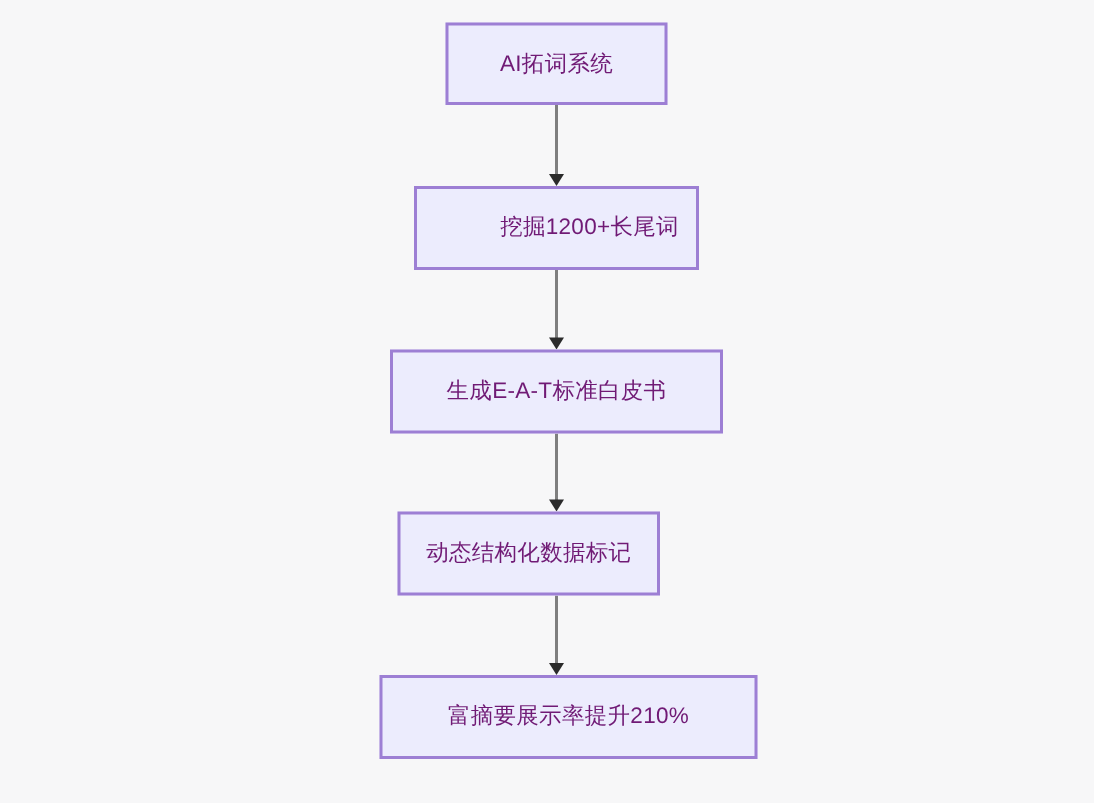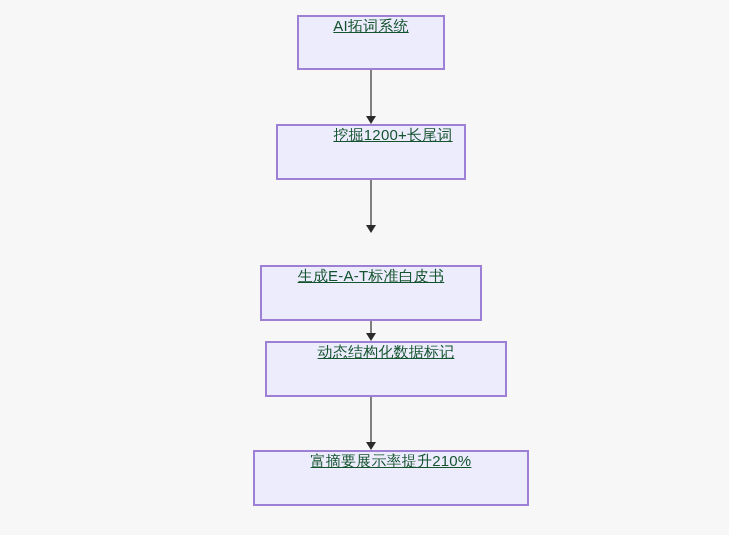--- a/index.html
+++ b/index.html
@@ -19,27 +19,27 @@
     width: 729px;
     height: 535px;
   }
 
   .node {
     position: absolute;
     box-sizing: border-box;
     background: #ececfd;
     border: 2px solid #9d7fd4;
     display: flex;
+    align-items: center;
     justify-content: center;
-    color: #14532d;
+    color: #701a75;
     font-size: 15px;
     line-height: 1.2;
     white-space: nowrap;
     letter-spacing: 0.2px;
-    text-decoration: underline;
   }
 
   .node-label {
     display: block;
   }
 
   .edge {
     position: absolute;
   }
 
@@ -82,23 +82,23 @@
     <div class="edge-line" style="height: 46px;"></div>
     <div class="edge-arrow" style="top: 45px;"></div>
   </div>
 
   <div class="node" style="left: 297px; top: 15px; width: 148px; height: 55px;">
     <span class="node-label">AI拓词系统</span>
   </div>
   <div class="node" style="left: 276px; top: 124px; width: 190px; height: 56px; padding-left: 44px;">
     <span class="node-label">挖掘1200+长尾词</span>
   </div>
-  <div class="node" style="left: 260px; top: 233px; width: 222px; height: 56px; margin-top: 32px;">
+  <div class="node" style="left: 260px; top: 233px; width: 222px; height: 56px;">
     <span class="node-label">生成E-A-T标准白皮书</span>
   </div>
-  <div class="node" style="left: 265px; top: 341px; width: 242px; height: 56px;">
+  <div class="node" style="left: 265px; top: 341px; width: 175px; height: 56px;">
     <span class="node-label">动态结构化数据标记</span>
   </div>
-  <div class="node" style="left: 253px; top: 450px; width: 276px; height: 56px;">
+  <div class="node" style="left: 253px; top: 450px; width: 252px; height: 56px;">
     <span class="node-label">富摘要展示率提升210%</span>
   </div>
 
 </div>
 
 </body></html>

